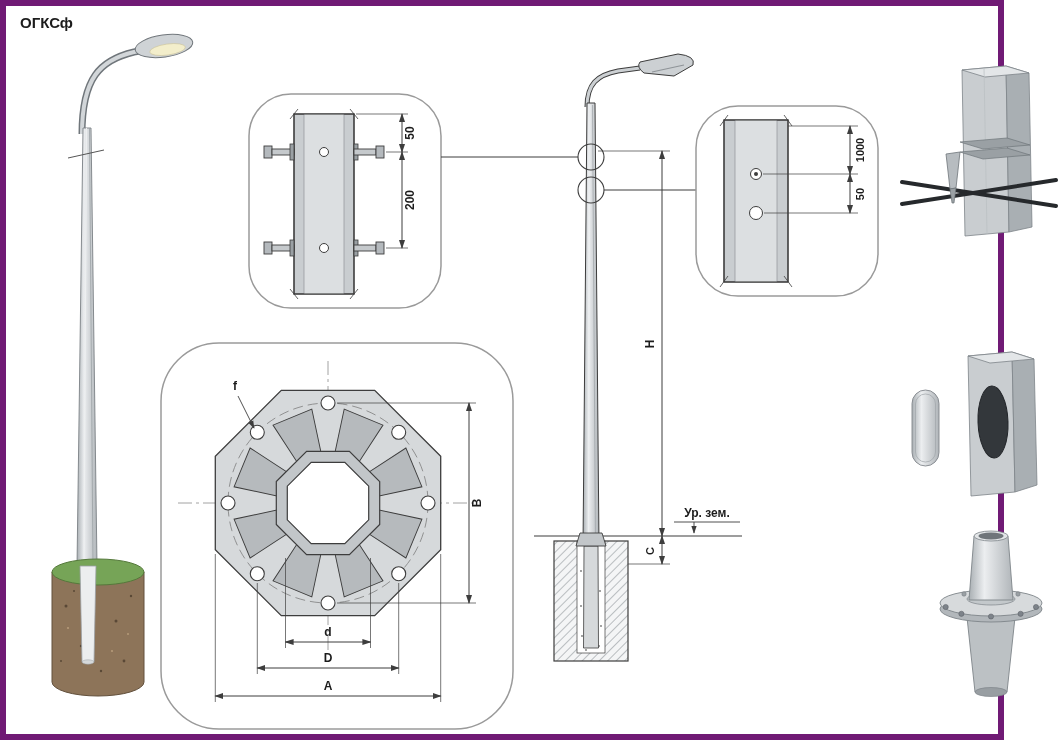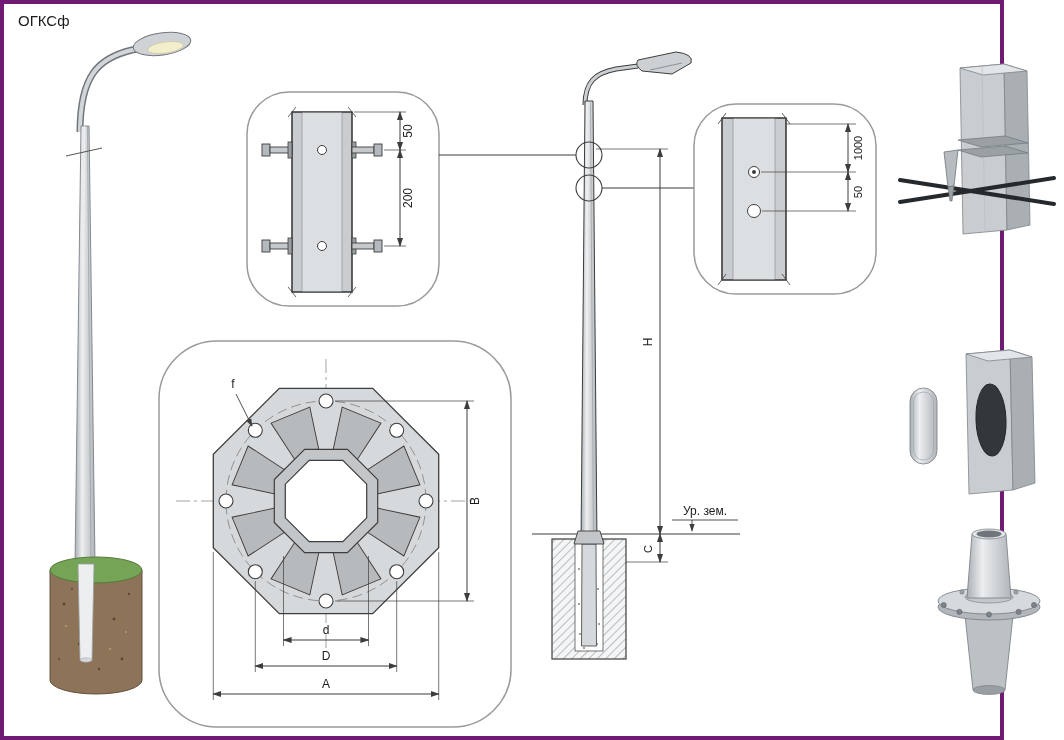--- a/index.html
+++ b/index.html
@@ -1,17 +1,17 @@
 <!DOCTYPE html>
 <html><head>
 <meta charset="utf-8">
 <style>
   html,body{margin:0;padding:0;background:#ffffff;}
   body{width:1064px;height:740px;overflow:hidden;font-family:"Liberation Sans",sans-serif;}
-  .stage{width:1004px;height:740px;position:relative;background:#fff;border:4px solid #701a75;box-sizing:border-box;}
+  .stage{width:1004px;height:740px;position:relative;background:#fff;border:6px solid #701a75;box-sizing:border-box;font-weight:bold;}
   svg{display:block;}
   text{font-family:"Liberation Sans",sans-serif;fill:#1c1c1c;}
   .dim{font-size:12px;}
   .dim-sm{font-size:11px;}
   .title{font-size:15px;}
   .thin{stroke:#3d3d3d;stroke-width:0.7;fill:none;}
   .dimline{stroke:#3d3d3d;stroke-width:1;fill:none;}
   .cl{stroke:#8a8a8a;stroke-width:0.8;fill:none;stroke-dasharray:14 4 3 4;}
 </style>
 </head>

